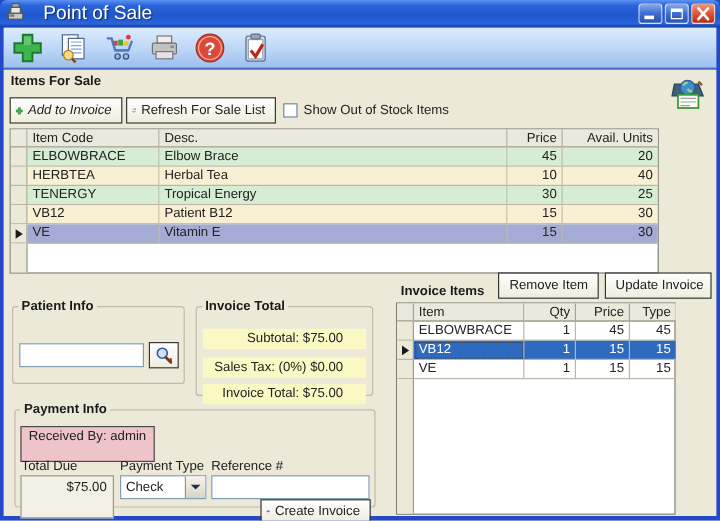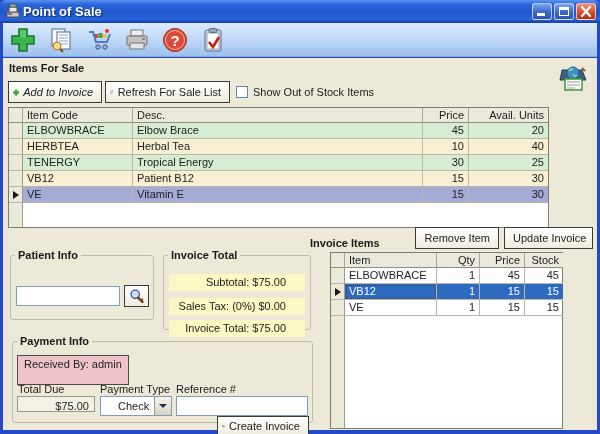--- a/index.html
+++ b/index.html
@@ -4,21 +4,21 @@
 <style>
   * { box-sizing: border-box; margin: 0; padding: 0; }
   html,body { width:600px; height:434px; }
   body { font-family:"Liberation Sans", sans-serif; font-size:11px; color:#222; }
   .window { position:relative; width:600px; height:434px; background:#2149c8; overflow:hidden; }
 
   
   .titlebar { position:absolute; left:0; top:0; width:600px; height:23px;
     background:linear-gradient(180deg,#5a93f0 0%,#2a64dc 20%,#1f56cb 55%,#2a64dc 85%,#16399b 100%);
     border-radius:6px 6px 0 0; display:flex; align-items:center; padding:0 4px 0 5px; }
-  .titlebar .title { color:#fff; font-weight:bold; font-size:13px; margin-left:2px;
+  .titlebar .title { color:#fff; font-weight:normal; font-size:16px; margin-left:15px;
     text-shadow:1px 1px 1px rgba(0,0,0,.5); flex:1; }
   .winbtn { width:20px; height:17px; border-radius:3px; margin-left:2px; position:relative;
     border:1px solid rgba(255,255,255,.65);
     background:linear-gradient(180deg,#7fa6ee 0%,#3c6cd0 50%,#2c54ae 100%); }
   .winbtn.close { background:linear-gradient(180deg,#f09078 0%,#d94f33 55%,#b03012 100%); }
   .glyph-min { position:absolute; left:4px; bottom:3px; width:8px; height:3px; background:#fff; }
   .glyph-max { position:absolute; left:4px; top:3px; width:10px; height:9px;
     border:1px solid #fff; border-top:3px solid #fff; }
 
   
@@ -75,23 +75,23 @@
   .ig .r-sel .cell:not(.c-sel) { background:#2e6ac0; color:#fff; }
   .ig .r-sel .c-item { background:#fff; color:#111; outline:1px dotted #444; outline-offset:-2px; }
 
   
   .yellow-row { position:absolute; background:#fbf9c3; height:17px; line-height:17px;
     text-align:right; padding-right:19px; }
   .pinkbox { position:absolute; background:#efc3ca; border:1px solid #4a4a4a;
     height:30px; line-height:16px; padding:0 6px; }
   .tinput { background:#fff; border:1px solid #7f9db9; height:20px; line-height:18px;
     padding:0 3px; font-family:"Liberation Sans",sans-serif; font-size:11px; }
-  .sunken { background:#f3f1e6; border:1px solid #9b9888; height:16px; line-height:18px;
+  .sunken { background:#f3f1e6; border:1px solid #9b9888; height:36px; line-height:18px;
     text-align:right; padding:0 5px; }
-  .combo { display:flex; background:#fff; border:1px solid #7f9db9; height:20px;padding-left:13px; }
+  .combo { display:flex; background:#fff; border:1px solid #7f9db9; height:20px; }
   .combo .val { flex:1; line-height:18px; padding-left:4px; }
   .combo .drop { width:17px; background:linear-gradient(180deg,#f6f4ee,#d8d4c4);
     border-left:1px solid #9b9888; display:flex; align-items:center; justify-content:center; }
   .tri-down { width:0; height:0; border-top:4px solid #21324a;
     border-left:4px solid transparent; border-right:4px solid transparent; }
 </style>
 </head>
 <body>
 
 <div class="window">
@@ -293,21 +293,21 @@
     <div class="btn abs" style="left:204px; top:69px; width:92px; height:20px;">
       <svg width="15" height="13" viewBox="0 0 17 15">
         <path d="M3 3 L13 3 L15 8 L1 8 Z" fill="#3f5f7a" stroke="#27415a"></path>
         <circle cx="8" cy="4.5" r="3" fill="#3f8ecb"></circle>
         <rect x="4" y="7" width="9" height="7" fill="#fdfdf4" stroke="#3a9a3a"></rect>
       </svg>
       <span class="lbl">Create Invoice</span>
     </div>
   </fieldset>
 
-  <div class="abs sec-title" style="left:310px; top:237px;">Invoice Items</div>
+  <div class="abs sec-title" style="left:334px; top:237px;">Invoice Items</div>
 
   <div class="abs btn" style="left:415px; top:227px; width:84px;">
     <svg width="15" height="15" viewBox="0 0 14 14">
       <path d="M2.5 2.5 L11.5 11.5 M11.5 2.5 L2.5 11.5" stroke="#d03a2a" stroke-width="3.4" stroke-linecap="round"></path>
     </svg>
     <span class="lbl">Remove Item</span>
   </div>
 
   <div class="abs btn" style="left:504px; top:227px; width:89px;">
     <svg width="14" height="14" viewBox="0 0 14 14">
@@ -318,21 +318,21 @@
     </svg>
     <span class="lbl">Update Invoice</span>
   </div>
 
   <div class="grid ig" style="left:330px; top:252px; width:233px; height:177px;">
     <div class="grow ghead">
       <div class="cell c-sel"></div>
       <div class="cell c-item">Item</div>
       <div class="cell c-qty num">Qty</div>
       <div class="cell c-price2 num">Price</div>
-      <div class="cell c-total num">Stock</div>
+      <div class="cell c-total num">Type</div>
     </div>
     <div class="grow">
       <div class="cell c-sel"></div>
       <div class="cell c-item">ELBOWBRACE</div>
       <div class="cell c-qty num">1</div>
       <div class="cell c-price2 num">45</div>
       <div class="cell c-total num">45</div>
     </div>
     <div class="grow r-sel">
       <div class="cell c-sel">

